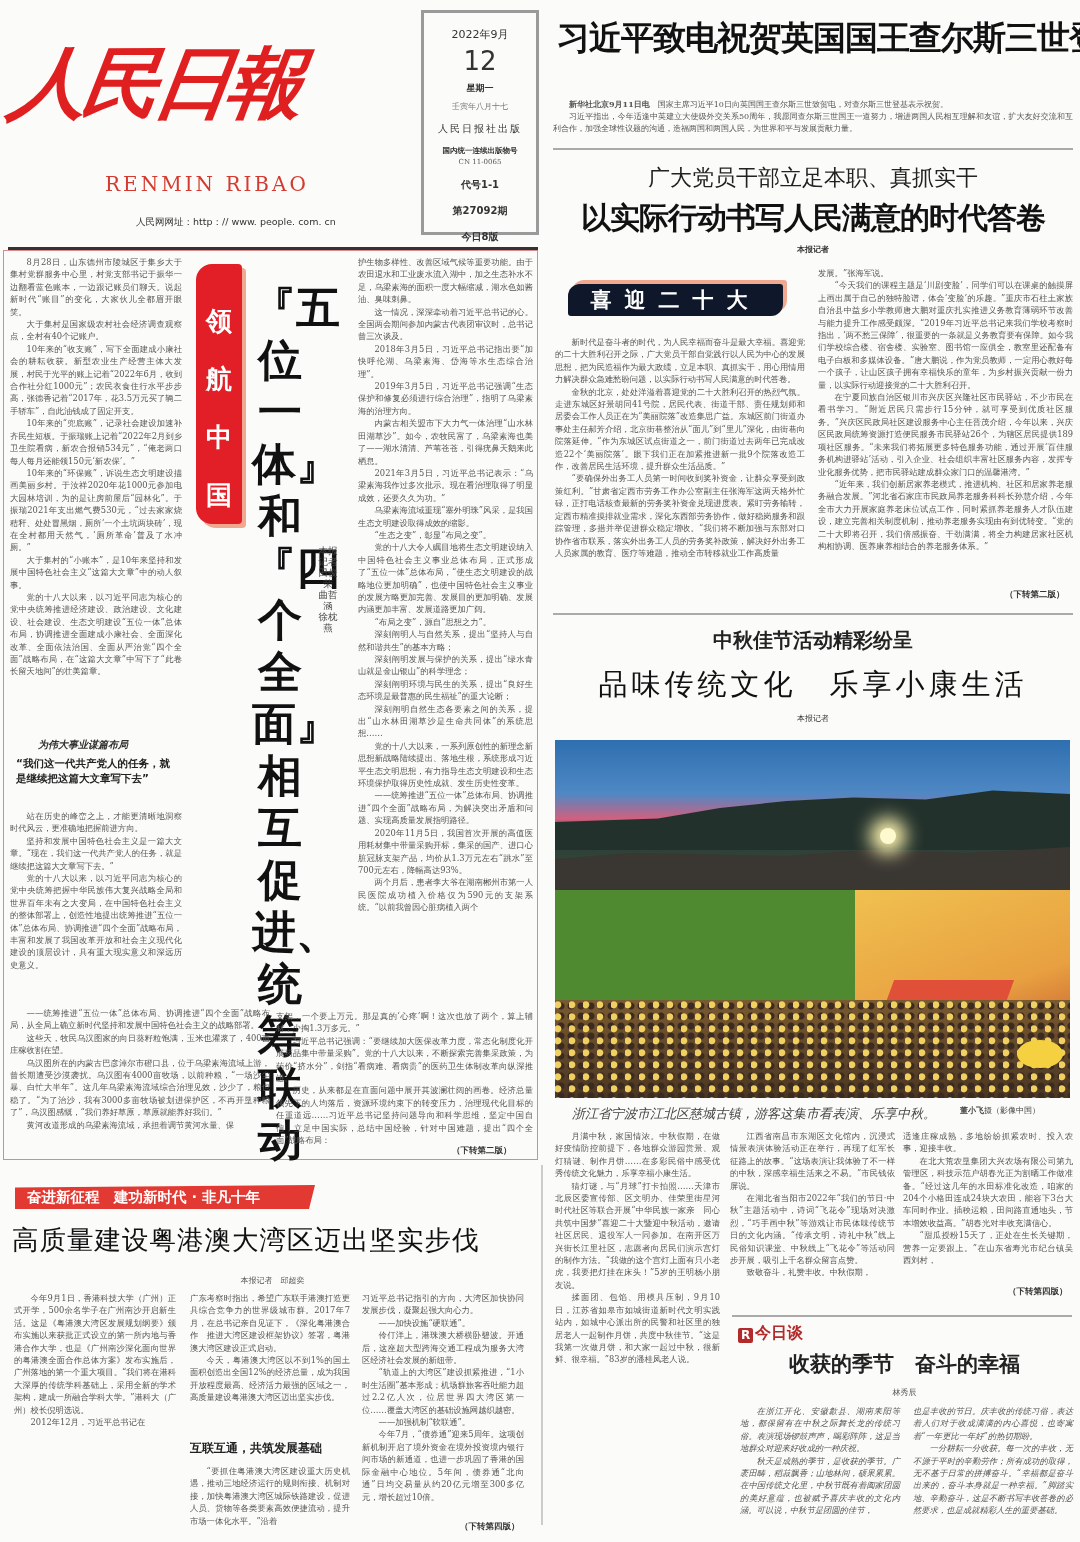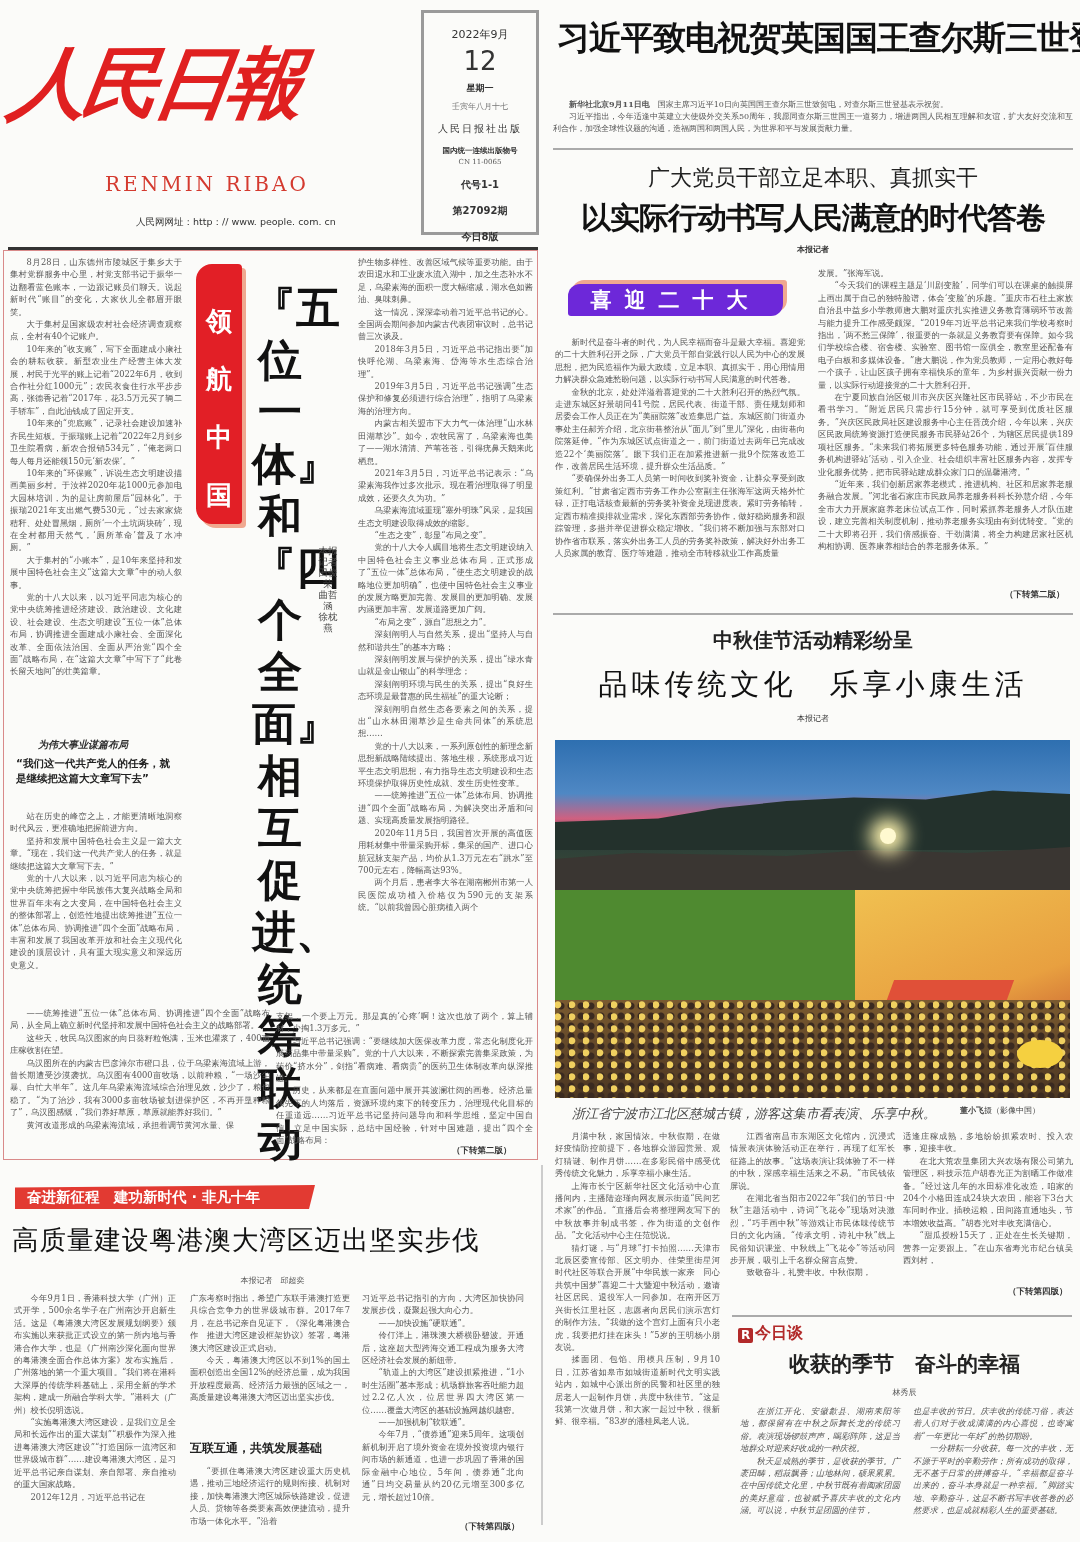--- a/index.html
+++ b/index.html
@@ -41,21 +41,21 @@
   #feature-byline { left: 318px; top: 545px; width: 20px; font-size: 9.5px; line-height: 11px; color: #444; text-align: center; }
   #feature-col3 { left: 358px; top: 256px; width: 175px; }
   #feature-col3b { left: 276px; top: 1010px; width: 257px; }
   #feature-sub-kicker { left: 38px; top: 738px; font-size: 10px; font-style: italic; font-weight: bold; color: #333; }
   #feature-subhead { left: 16px; top: 756px; width: 160px; font-size: 10.5px; font-weight: bold; color: #222; line-height: 15px; font-family: "DejaVu Sans", sans-serif; }
   #feature-col1b { left: 10px; top: 810px; width: 172px; }
   #feature-col1c { left: 10px; top: 1007px; width: 260px; }
   #feature-continue { left: 452px; top: 1145px; font-size: 8.5px; font-weight: bold; color: #333; }
 
   
-  #xiying-tag { left: 568px; top: 284px; width: 215px; height: 32px; background: #6d28d9; border-radius: 12px 3px 12px 3px; box-shadow: 4px -4px 0 #f0a890; color: #fff; font-family: "DejaVu Sans", sans-serif; font-weight: bold; font-size: 21px; letter-spacing: 13px; line-height: 32px; text-align: center; }
+  #xiying-tag { left: 568px; top: 284px; width: 215px; height: 32px; background: #0f172a; border-radius: 12px 3px 12px 3px; box-shadow: 4px -4px 0 #f0a890; color: #fff; font-family: "DejaVu Sans", sans-serif; font-weight: bold; font-size: 21px; letter-spacing: 13px; line-height: 32px; text-align: center; }
   #right-col1 { left: 555px; top: 336px; width: 250px; }
   #right-col2 { left: 818px; top: 267px; width: 255px; }
   #right-continue { left: 1005px; top: 589px; font-size: 8.5px; font-weight: bold; color: #333; }
   #rule-2 { left: 553px; top: 613px; width: 520px; }
   #mid-kicker { left: 553px; top: 627px; width: 520px; text-align: center; font-size: 20px; font-weight: bold; color: #222; font-family: "DejaVu Serif", serif; }
   #mid-headline { left: 553px; top: 665px; width: 520px; text-align: center; font-size: 29px; color: #111; font-family: "DejaVu Sans", sans-serif; letter-spacing: 4px; white-space: pre; }
   #mid-byline { left: 553px; top: 713px; width: 520px; text-align: center; font-size: 8px; color: #333; }
 
   
   #photo { left: 555px; top: 740px; width: 515px; height: 358px; overflow: hidden; background: linear-gradient(180deg, #2e6fb0 0%, #4f88c4 15%, #d06080 22%, #2c3e3a 28%, #3a4a34 40%, #6a7a3a 55%, #b89a40 70%, #d8a840 85%, #8a6a30 100%); }
@@ -207,21 +207,20 @@
   <div class="stage"></div>
   <div class="stage-floor"></div>
   <div class="crowd"></div>
   <div class="light"></div>
   <div class="umbrella"></div>
 </div>
 <div class="abs" id="caption">浙江省宁波市江北区慈城古镇，游客这集市看表演、乐享中秋。</div>
 <div class="abs" id="photo-credit"><b>董小飞</b><span>摄（影像中国）</span></div>
 <div class="abs body-text" id="fest-col1">
   <p>月满中秋，家国情浓。中秋假期，在做好疫情防控前提下，各地群众游园赏景、观灯猜谜、制作月饼……在多彩民俗中感受优秀传统文化魅力，乐享幸福小康生活。</p>
-  <p>上海市长宁区新华社区文化活动中心直播间内，主播陆迩瑾向网友展示街道“民间艺术家”的作品。“直播后会将整理网友写下的中秋故事并制成书签，作为街道的文创作品。”文化活动中心主任范悦说。</p>
   <p>猜灯谜，与“月球”打卡拍照……天津市北辰区委宣传部、区文明办、佳荣里街星河时代社区等联合开展“中华民族一家亲　同心共筑中国梦”喜迎二十大暨迎中秋活动，邀请社区居民、退役军人一同参加。在南开区万兴街长江里社区，志愿者向居民们演示宫灯的制作方法。“我做的这个宫灯上面有只小老虎，我要把灯挂在床头！”5岁的王明杨小朋友说。</p>
   <p>揉面团、包馅、用模具压制，9月10日，江苏省如皋市如城街道新时代文明实践站内，如城中心派出所的民警和社区里的独居老人一起制作月饼，共度中秋佳节。“这是我第一次做月饼，和大家一起过中秋，很新鲜、很幸福。”83岁的潘桂凤老人说。</p>
 </div>
 <div class="abs body-text" id="fest-col2">
   <p>江西省南昌市东湖区文化馆内，沉浸式情景表演体验活动正在举行，再现了红军长征路上的故事。“这场表演让我体验了不一样的中秋，深感幸福生活来之不易。”市民钱依屏说。</p>
   <p>在湖北省当阳市2022年“我们的节日·中秋”主题活动中，诗词“飞花令”现场对决激烈，“巧手画中秋”等游戏让市民体味传统节日的文化内涵。“传承文明，诗礼中秋”线上民俗知识课堂、中秋线上“飞花令”等活动同步开展，吸引上千名群众留言点赞。</p>
   <p>致敬奋斗，礼赞丰收。中秋假期，</p>
 </div>
 <div class="abs body-text" id="fest-col3">
   <p style="text-indent:0">适逢庄稼成熟，多地纷纷抓紧农时、投入农事，迎接丰收。</p>
@@ -241,21 +240,20 @@
 <div class="abs body-text kai" id="talk-col2">
   <p style="text-indent:0">也是丰收的节日。庆丰收的传统习俗，表达着人们对于收成满满的内心喜悦，也寄寓着“一年更比一年好”的热切期盼。</p>
   <p>一分耕耘一分收获。每一次的丰收，无不源于平时的辛勤劳作；所有成功的取得，无不基于日常的拼搏奋斗。“幸福都是奋斗出来的，奋斗本身就是一种幸福。”脚踏实地、辛勤奋斗，这是不断书写丰收答卷的必然要求，也是成就精彩人生的重要基础。</p>
 </div>
 
 <div class="abs" id="series-tag">奋进新征程　建功新时代 · 非凡十年</div>
 <div class="abs" id="gba-headline">高质量建设粤港澳大湾区迈出坚实步伐</div>
 <div class="abs" id="gba-byline">本报记者　邱超奕</div>
 <div class="abs body-text" id="gba-col1">
   <p>今年9月1日，香港科技大学（广州）正式开学，500余名学子在广州南沙开启新生活。这是《粤港澳大湾区发展规划纲要》颁布实施以来获批正式设立的第一所内地与香港合作大学，也是《广州南沙深化面向世界的粤港澳全面合作总体方案》发布实施后，广州落地的第一个重大项目。“我们将在港科大深厚的传统学科基础上，采用全新的学术架构，建成一所融合学科大学。”港科大（广州）校长倪明选说。</p>
-  <p>“实施粤港澳大湾区建设，是我们立足全局和长远作出的重大谋划”“积极作为深入推进粤港澳大湾区建设”“打造国际一流湾区和世界级城市群”……建设粤港澳大湾区，是习近平总书记亲自谋划、亲自部署、亲自推动的重大国家战略。</p>
   <p>2012年12月，习近平总书记在</p>
 </div>
 <div class="abs body-text" id="gba-col2">
   <p style="text-indent:0">广东考察时指出，希望广东联手港澳打造更具综合竞争力的世界级城市群。2017年7月，在总书记亲自见证下，《深化粤港澳合作　推进大湾区建设框架协议》签署，粤港澳大湾区建设正式启动。</p>
   <p>今天，粤港澳大湾区以不到1%的国土面积创造出全国12%的经济总量，成为我国开放程度最高、经济活力最强的区域之一，高质量建设粤港澳大湾区迈出坚实步伐。</p>
 </div>
 <div class="abs" id="gba-subhead">互联互通，共筑发展基础</div>
 <div class="abs body-text" id="gba-col2b">
   <p>“要抓住粤港澳大湾区建设重大历史机遇，推动三地经济运行的规则衔接、机制对接，加快粤港澳大湾区城际铁路建设，促进人员、货物等各类要素高效便捷流动，提升市场一体化水平。”沿着</p>
 </div>

